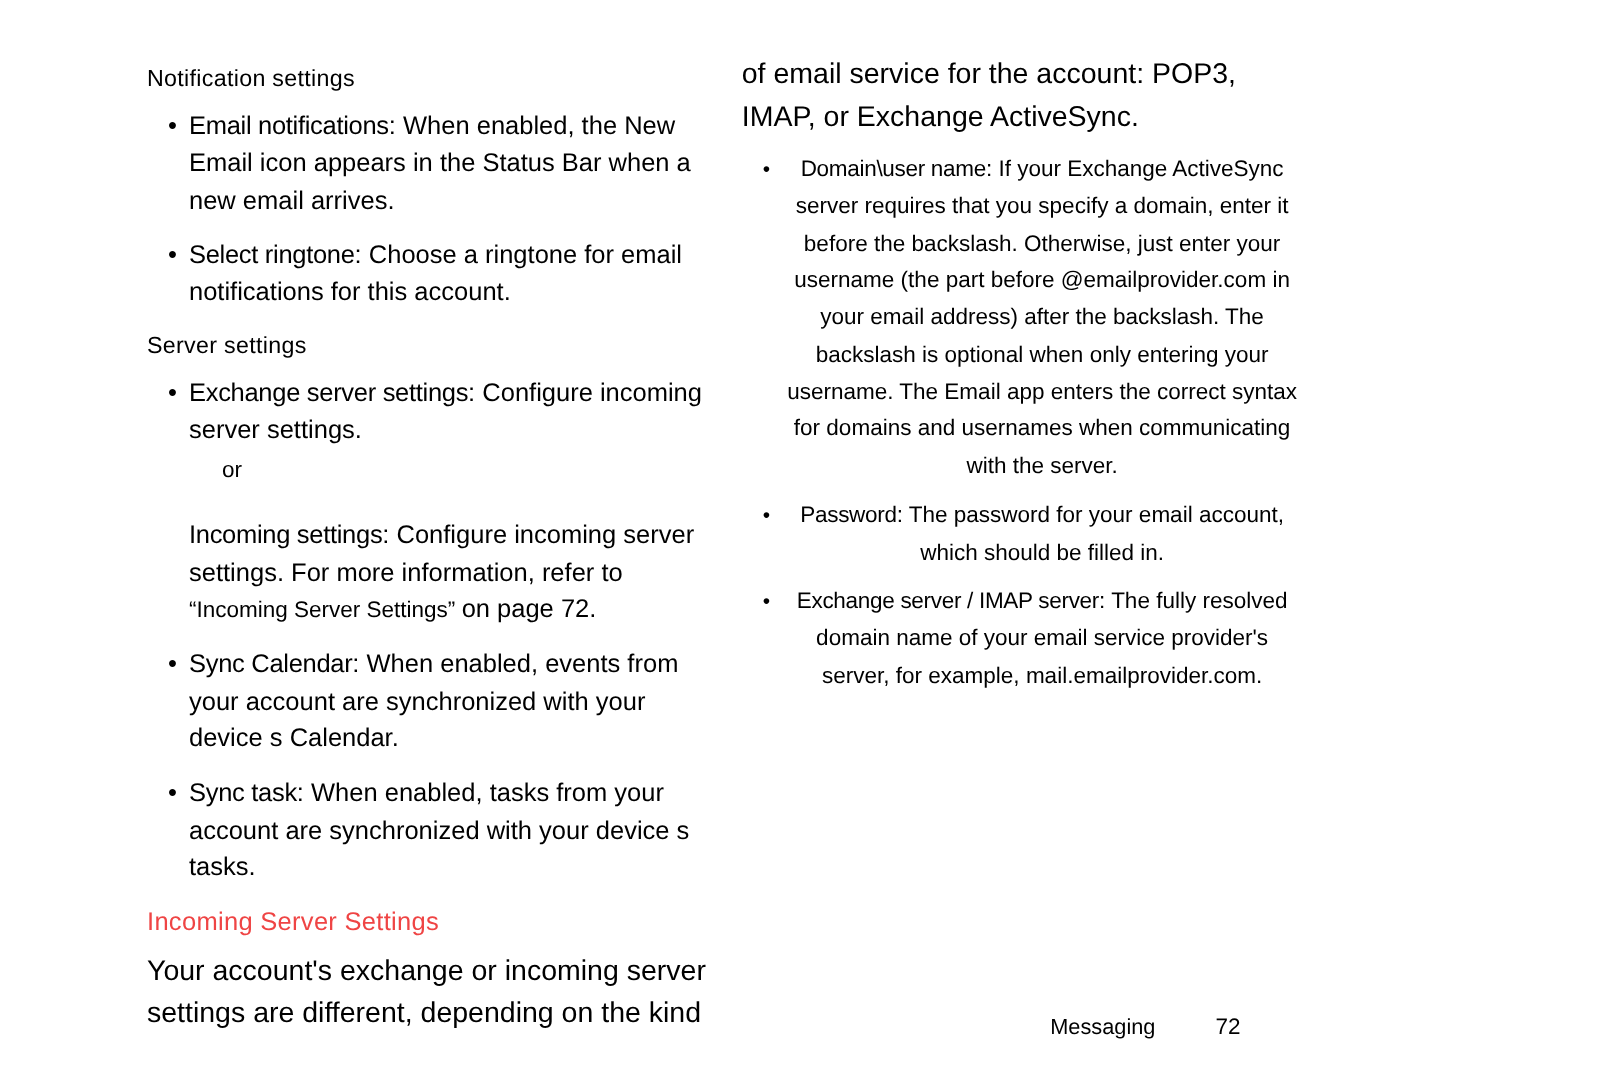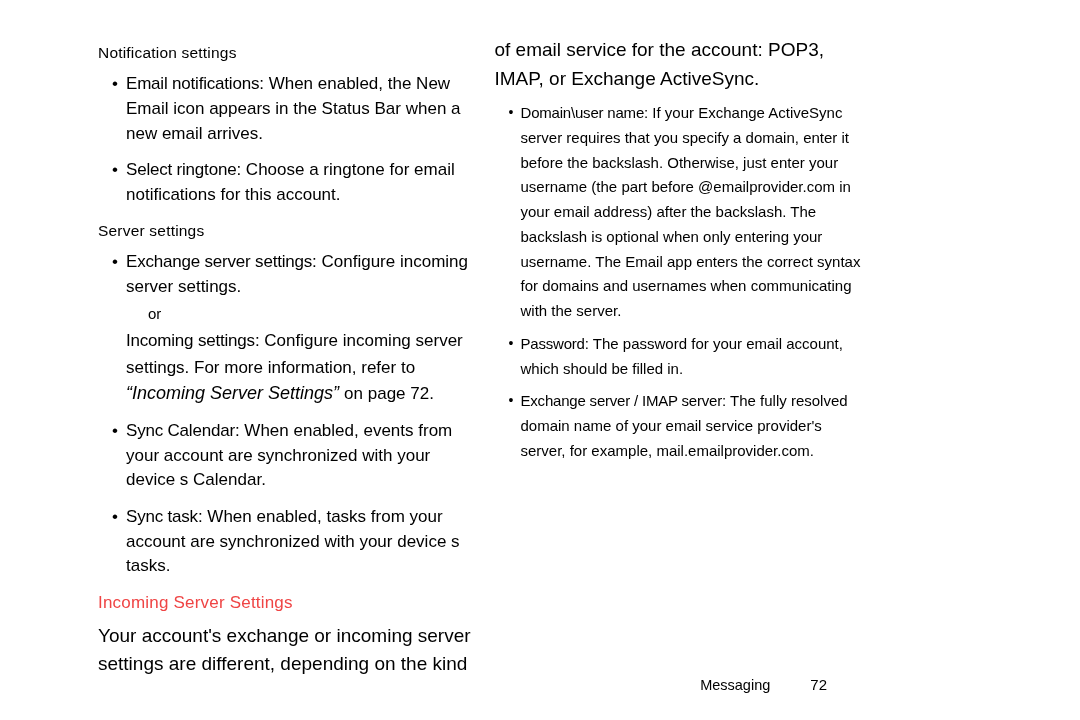--- a/index.html
+++ b/index.html
@@ -60,20 +60,21 @@
     position: absolute;
     left: 0;
     top: 0;
     font-size: 17px;
     line-height: 1.45;
   }
   ul.sub {
     list-style: none;
     padding: 0 0 0 14px;
     margin: 0;
+    text-align: center;
   }
   ul.sub > li {
     position: relative;
     padding-left: 12px;
     margin: 4px 0 8px 0;
     font-family: Verdana, Geneva, sans-serif;
     font-size: 15px;
     line-height: 1.65;
   }
   ul.sub > li::before {
@@ -86,26 +87,25 @@
   }
   .term {
     font-family: Arial, "Helvetica Neue", Helvetica, sans-serif;
     font-weight: 400;
     font-stretch: condensed;
     letter-spacing: -0.2px;
   }
   .or {
     font-family: Verdana, Geneva, sans-serif;
     font-size: 15px;
-    margin: 4px 0 4px 22px;
+    margin: 4px 0 20px 22px;
   }
   .xref {
-    font-style: italic;
     font-family: Verdana, Geneva, sans-serif;
-    font-size: 18px;
+    font-size: 15px;
     text-align: center;
   }
   .subli {
     margin: 2px 0 2px 0;
     font-size: 17px;
   }
   .footer {
     position: absolute;
     right: 52px;
     bottom: 24px;

